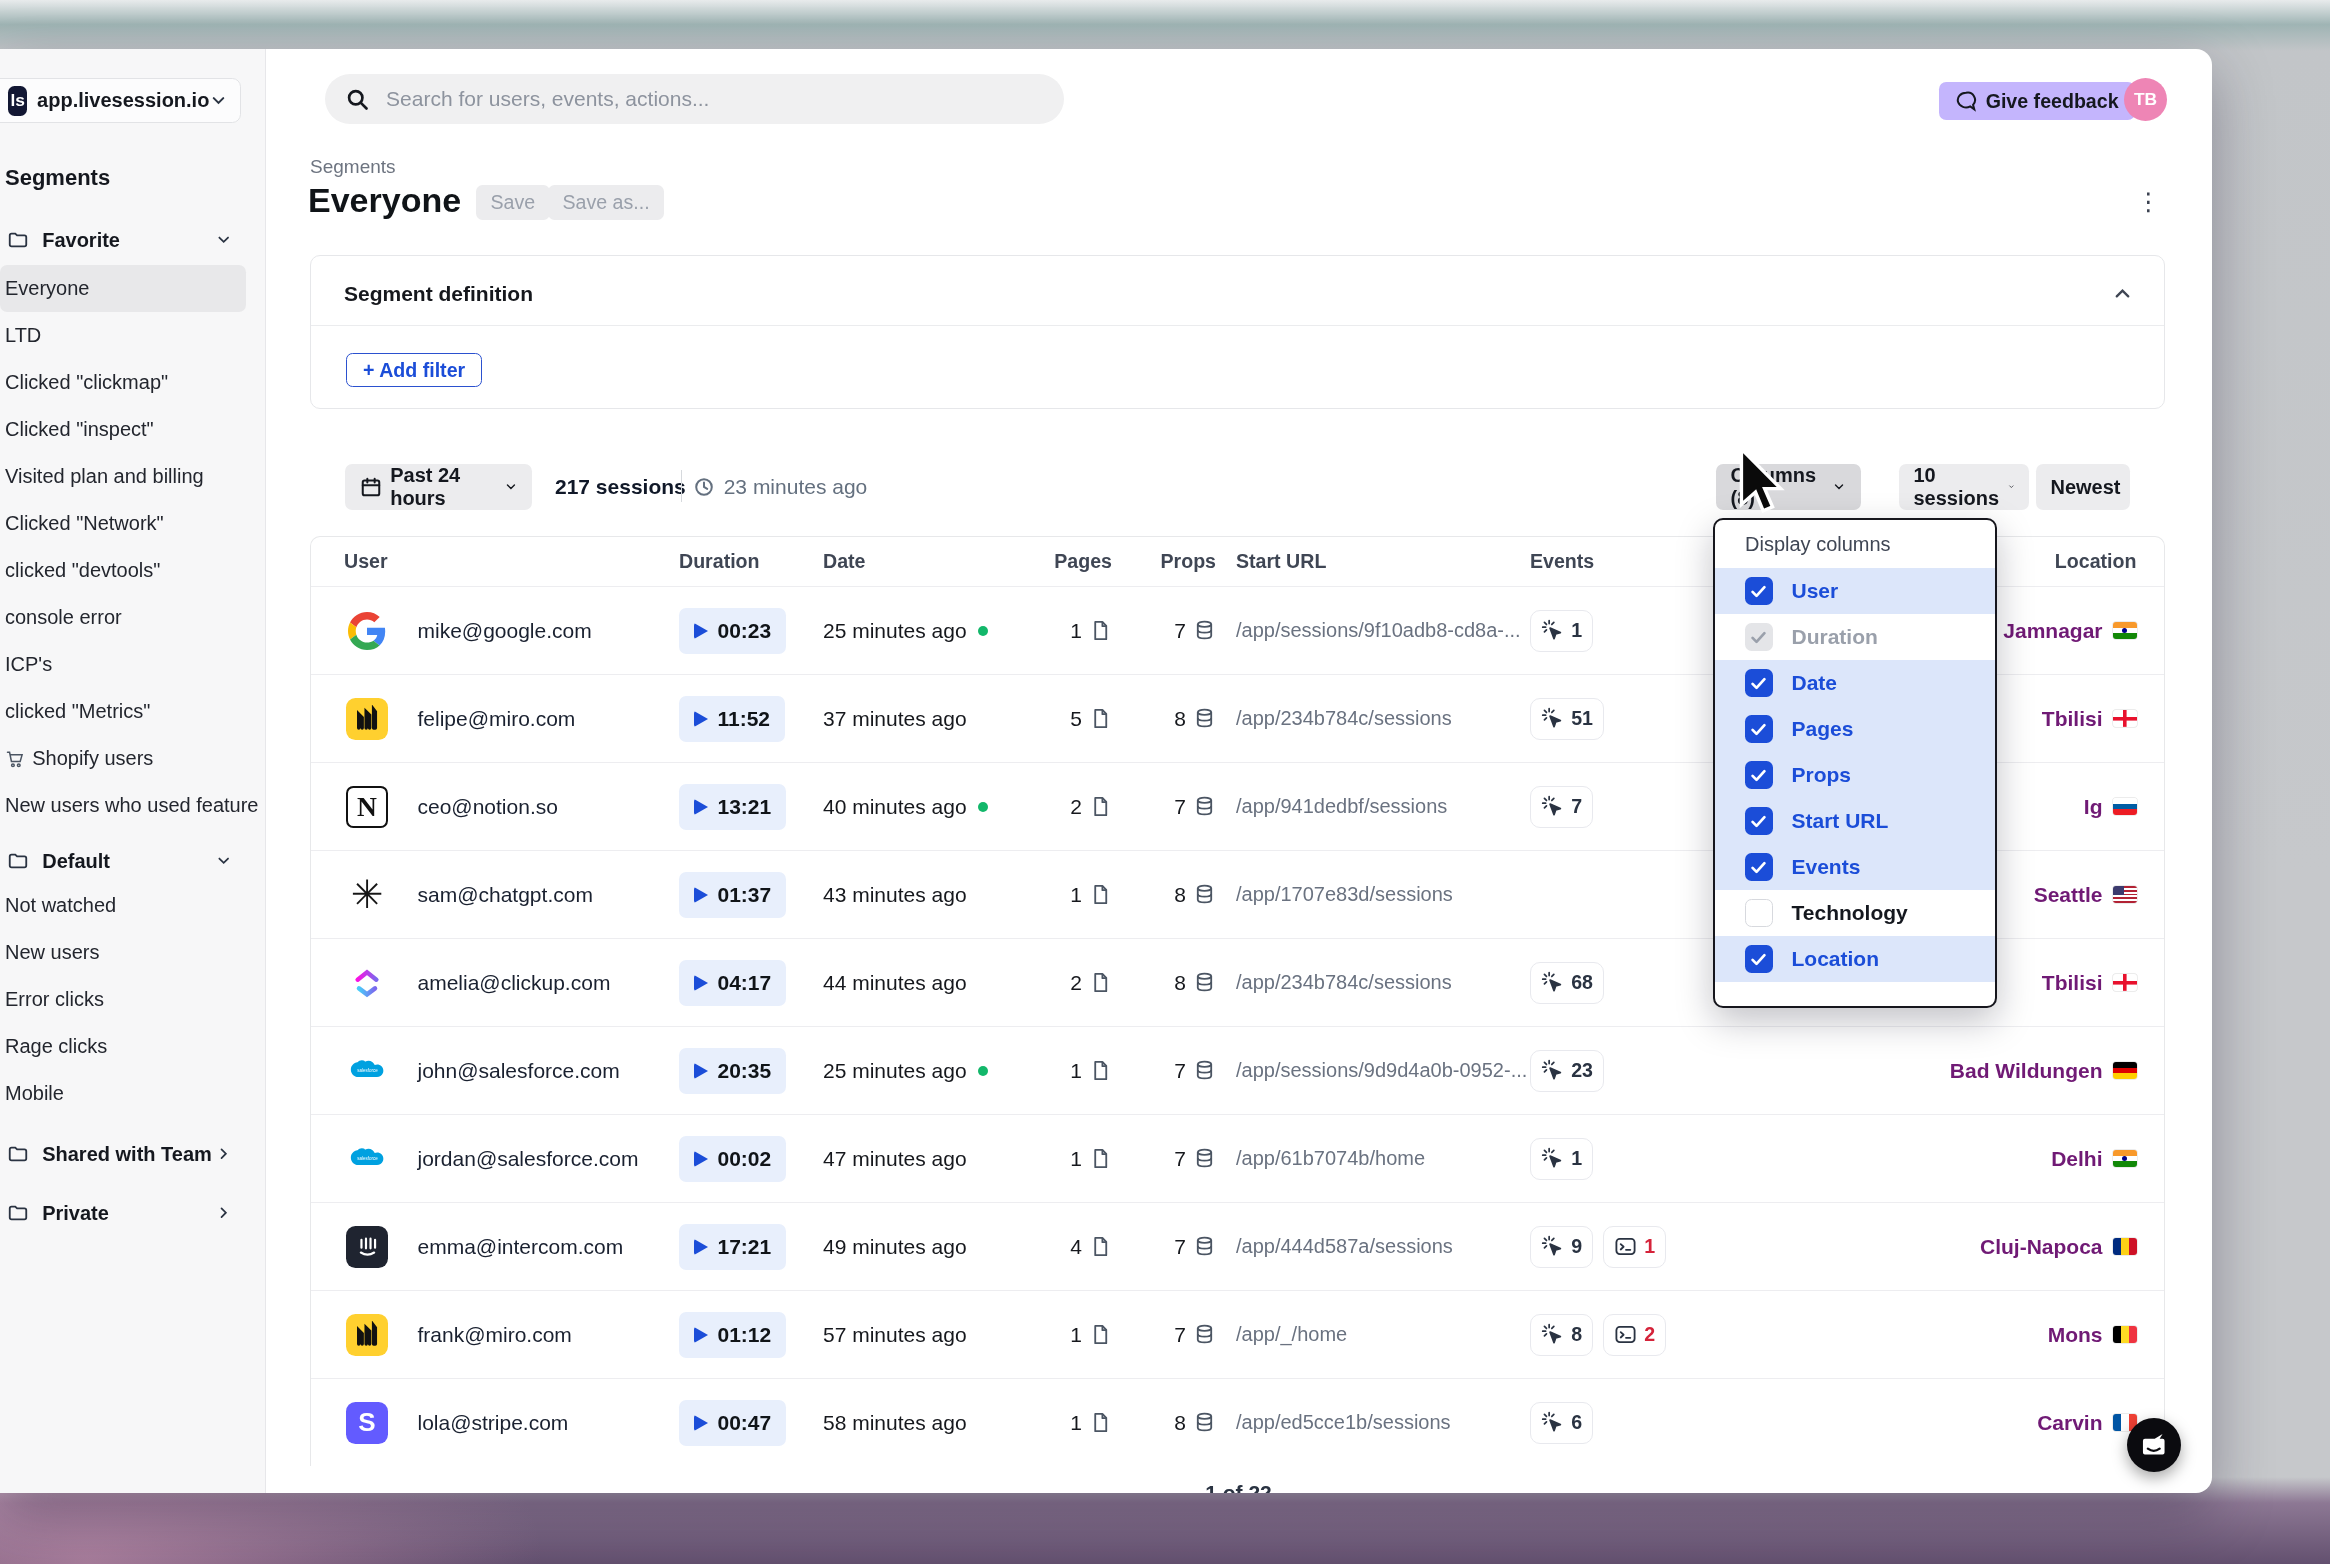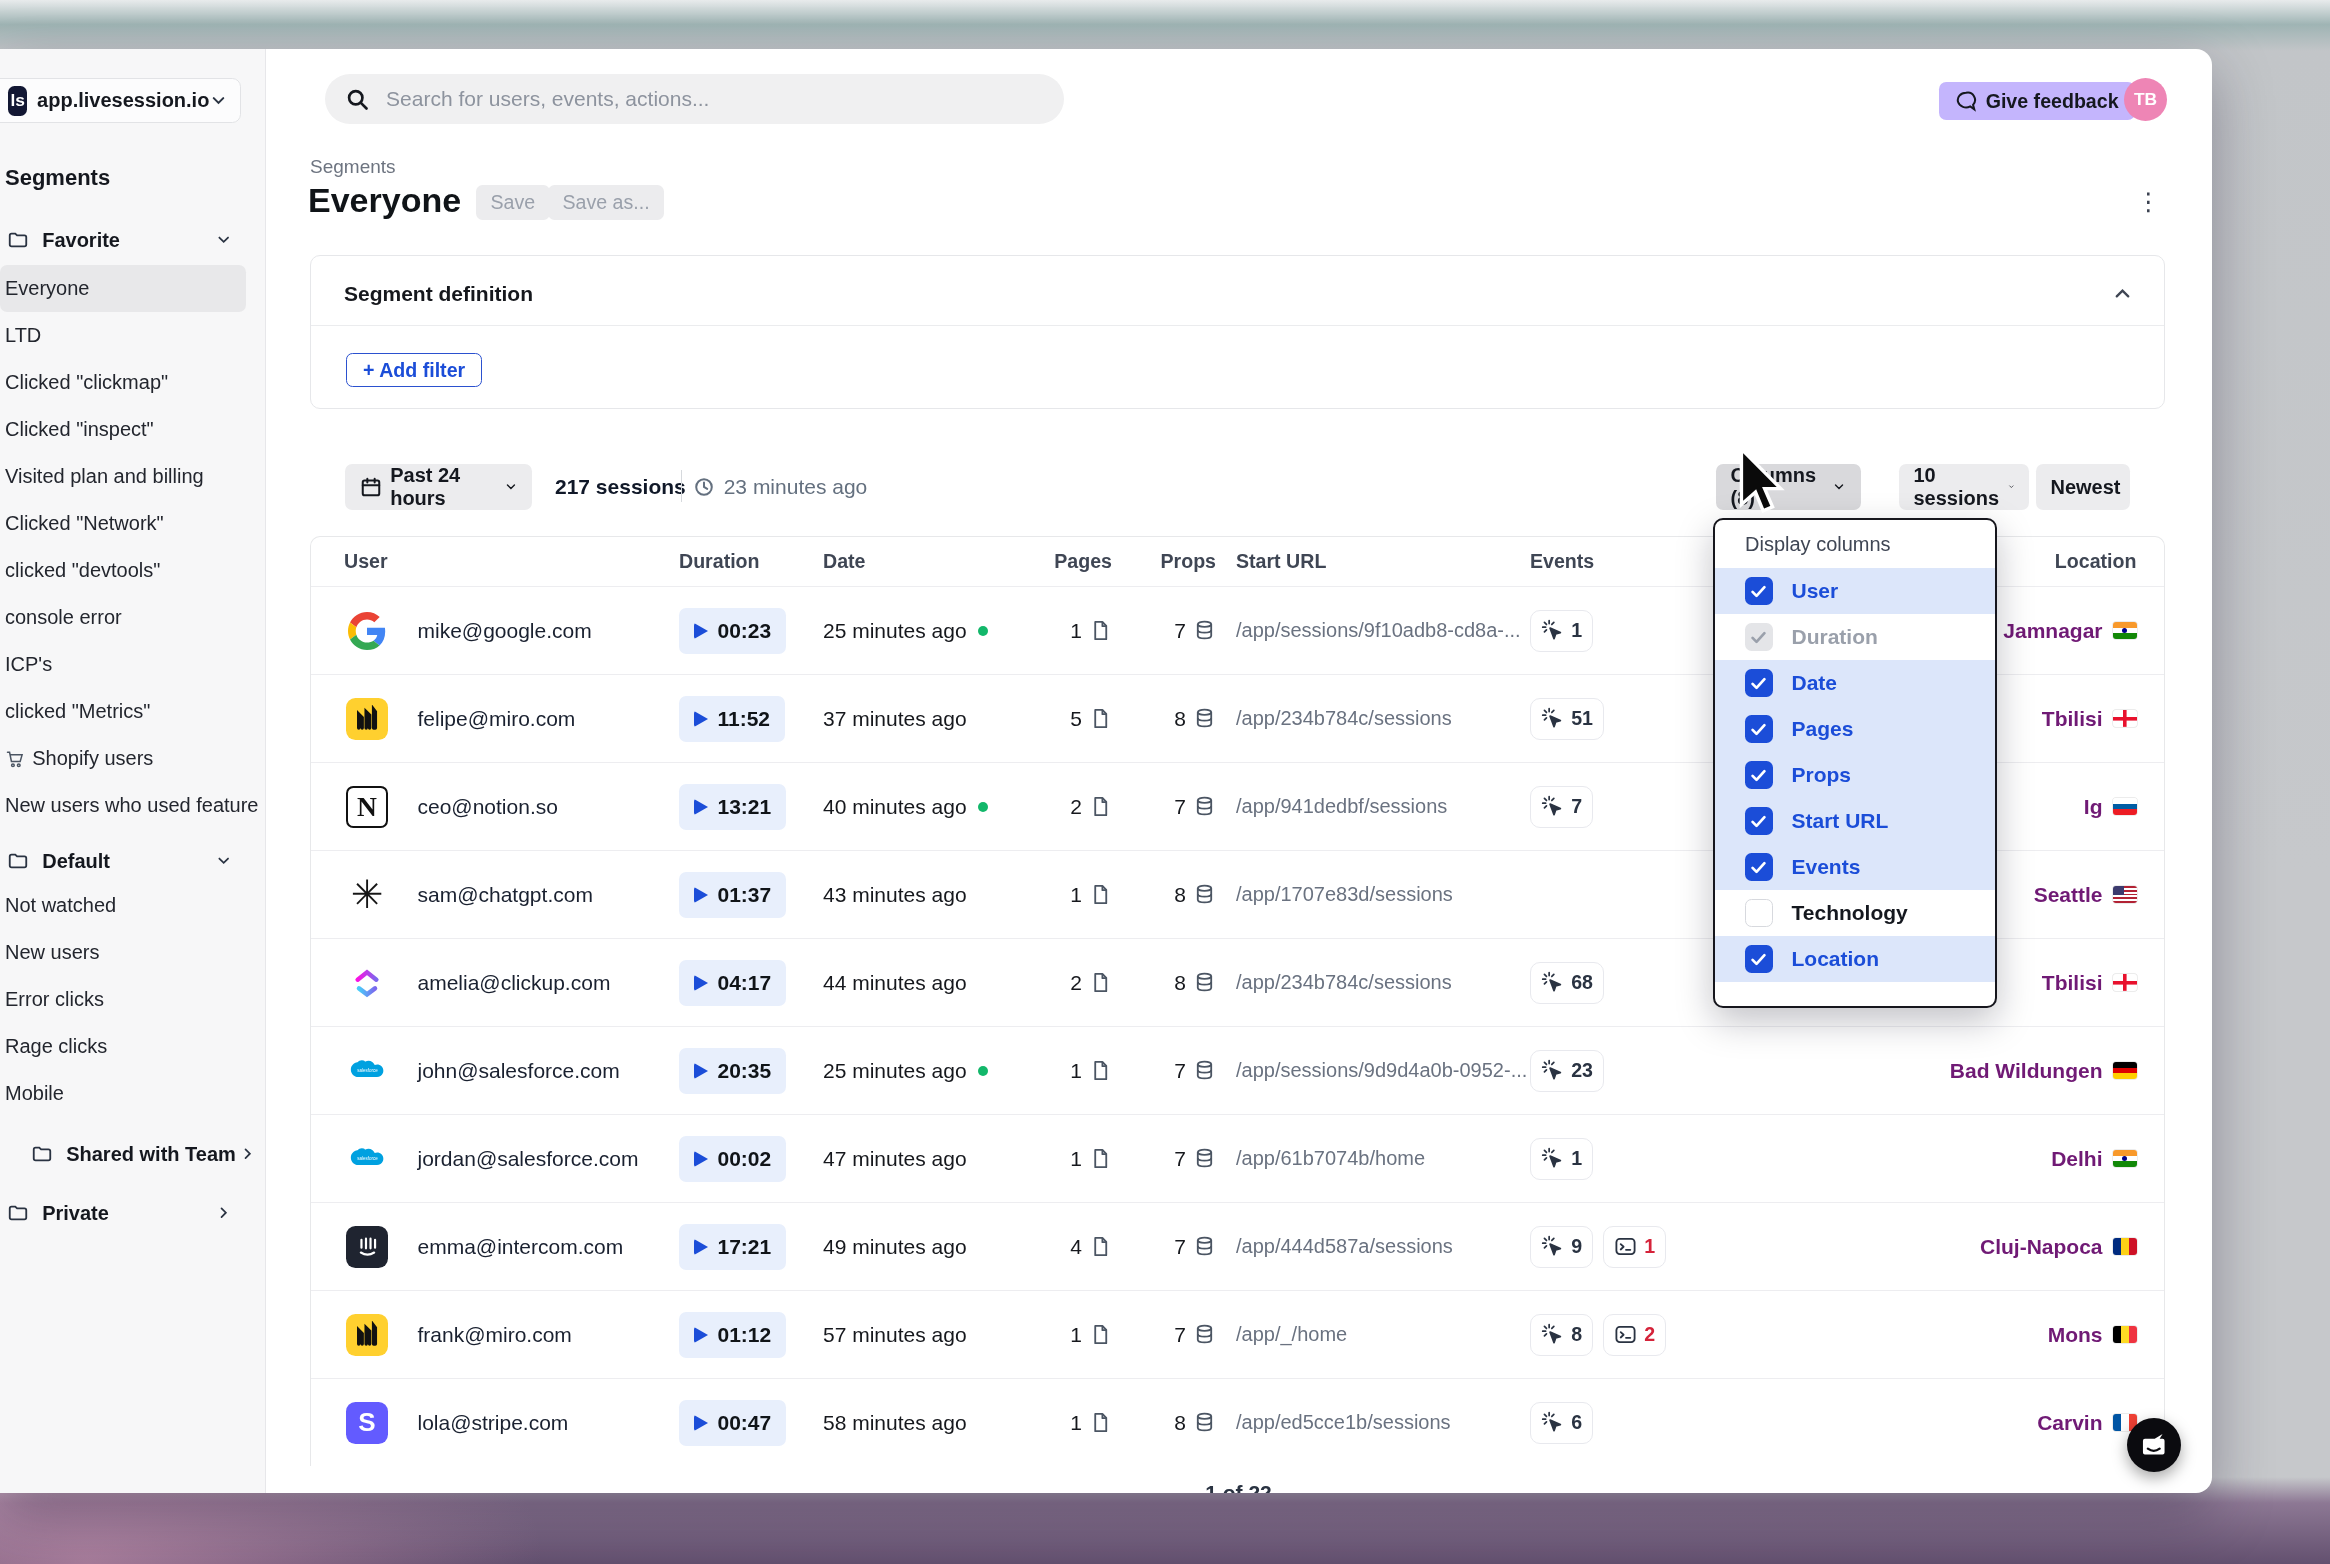--- a/index.html
+++ b/index.html
@@ -222,21 +222,21 @@
             <span>Error clicks</span>
           </div>
           <div class="side-item">
             <span>Rage clicks</span>
           </div>
           <div class="side-item">
             <span>Mobile</span>
           </div>
         </div>
 
-      <div class="folder-row" style="top:1087px;margin-left:24px;">
+      <div class="folder-row" style="top:1087px;">
         <span class="ficon">
           <svg width="22" height="22" viewBox="0 0 24 24" fill="none" stroke="#2a3342" stroke-width="2">
               <path d="M3 7a2 2 0 0 1 2-2h4l2 2h8a2 2 0 0 1 2 2v8a2 2 0 0 1-2 2H5a2 2 0 0 1-2-2z"></path>
             </svg>
         </span>
         <span>Shared with Team</span>
         <span class="fchev">
           <svg width="17.4" height="17.4" viewBox="0 0 24 24" fill="none" stroke="#2a3342" stroke-width="2.4" stroke-linecap="round">
               <path d="M9 6l6 6-6 6"></path>
             </svg>

